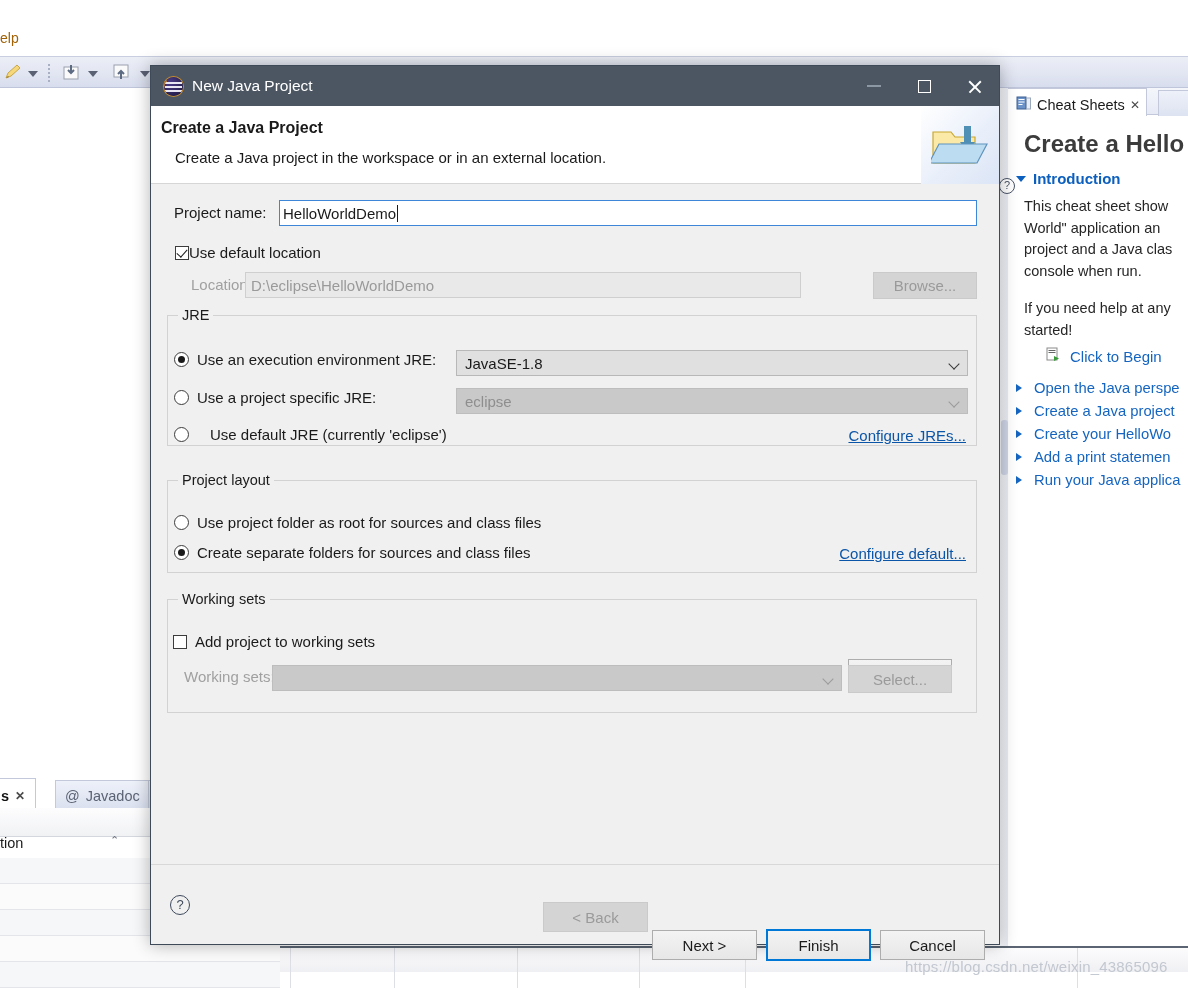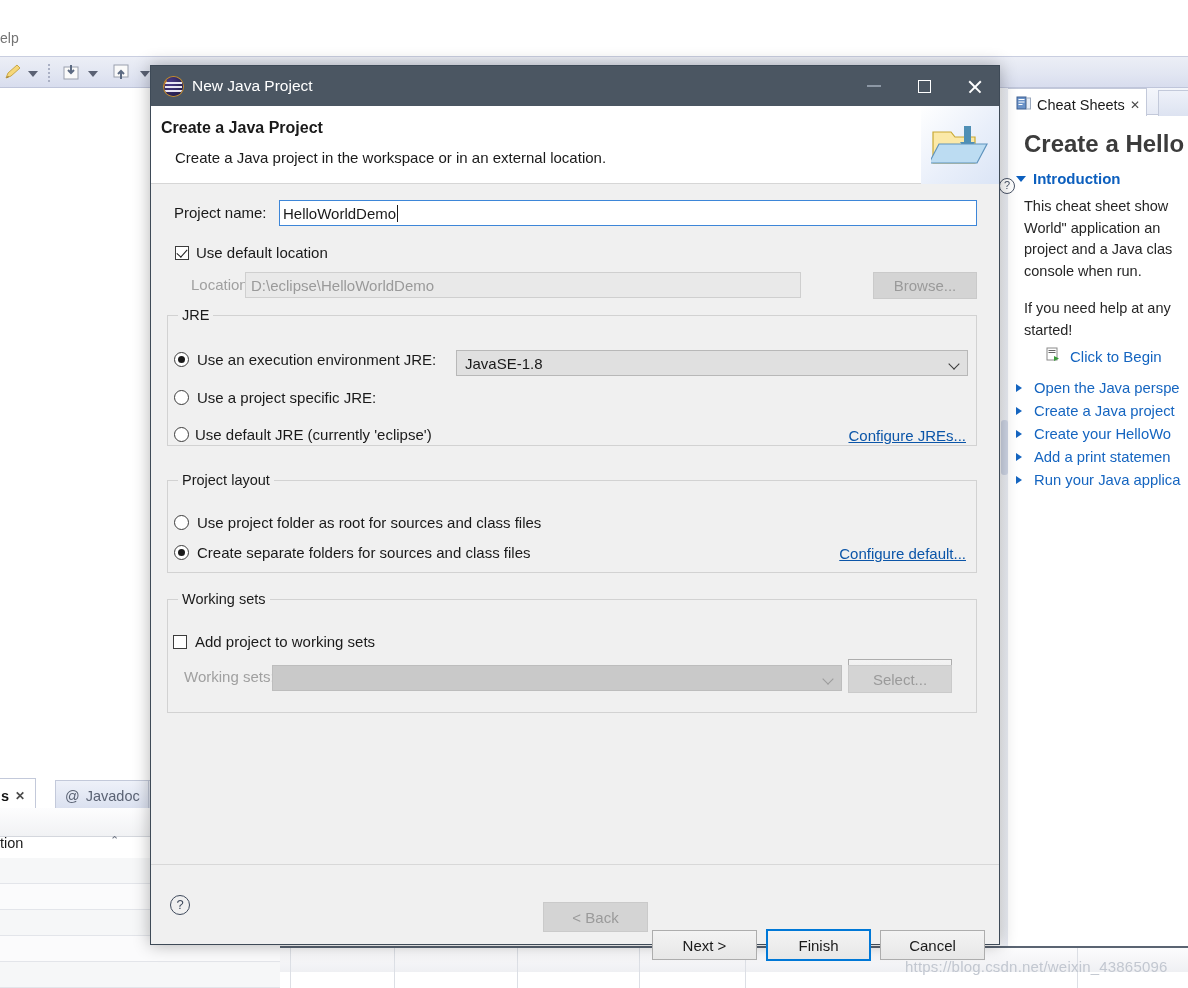--- a/index.html
+++ b/index.html
@@ -10,21 +10,21 @@
     background: #ffffff;
     font-family: "Liberation Sans", sans-serif;
     -webkit-font-smoothing: antialiased;
   }
 
   #root { position: relative; width: 1188px; height: 988px; background: #ffffff; }
 
   
   .bg-menu {
     position: absolute; left: 0; top: 30px; width: 1188px; height: 22px;
-    font-size: 14px; color: #737373; padding-left: 0px;
+    font-size: 14px; color: #a16207; padding-left: 0px;
   }
   .bg-menu span { position: absolute; left: 0; top: 0; }
 
   .bg-toolbar {
     position: absolute; left: 0; top: 56px; width: 1188px; height: 32px;
     background: linear-gradient(to bottom, #eceef6 0%, #e2e6f2 55%, #d8ddee 100%);
     border-top: 1px solid #c9cee0; border-bottom: 1px solid #bfc5da;
   }
   .tb-item { position: absolute; top: 4px; }
   .tb-caret {
@@ -405,21 +405,21 @@
     <div class="dlg-body">
 
       <div class="row" style="left:23px; top:20px;">
         <span class="lbl">Project name:</span>
       </div>
       <div class="txtfield" style="position:absolute; left:128px; top:16px; width:698px;">
         <span>HelloWorldDemo</span>
           <span class="caret"></span>
       </div>
 
-      <div class="row" style="left:24px; top:60px; gap:7px;">
+      <div class="row" style="left:24px; top:60px; ">
         <span class="chk on"></span>
         <span class="lbl">Use default location</span>
       </div>
 
       <div class="row" style="left:40px; top:92px;">
         <span class="lbl-dis">Location:</span>
       </div>
       <div class="txtfield-dis" style="position:absolute; left:94px; top:88px; width:556px;">
         <span>D:\eclipse\HelloWorldDemo</span>
       </div>
@@ -434,22 +434,26 @@
         </div>
         <div class="combo" style="position:absolute; left:288px; top:34px; width:512px;">
           <span>JavaSE-1.8</span>
           <span class="chev"></span>
         </div>
 
         <div class="row" style="left:6px; top:73px; gap:8px;">
           <span class="radio"></span>
           <span class="lbl">Use a project specific JRE:</span>
         </div>
-
-        <div class="row" style="left:6px; top:110px; gap:6px;">
+        <div class="combo-dis" style="position:absolute; left:288px; top:72px; width:512px;">
+          <span>eclipse</span>
+          <span class="chev chev-dis"></span>
+        </div>
+
+        <div class="row" style="left:6px; top:110px; gap:21px;">
           <span class="radio"></span>
           <span class="lbl">Use default JRE (currently 'eclipse')</span>
         </div>
         <span class="link" style="position:absolute; right:10px; top:111px;">Configure JREs...</span>
       </div>
 
       <div class="group" style="left:16px; top:296px; width:810px; height:93px;">
         <span class="group-lbl">Project layout</span>
 
         <div class="row" style="left:6px; top:33px; gap:8px;">

